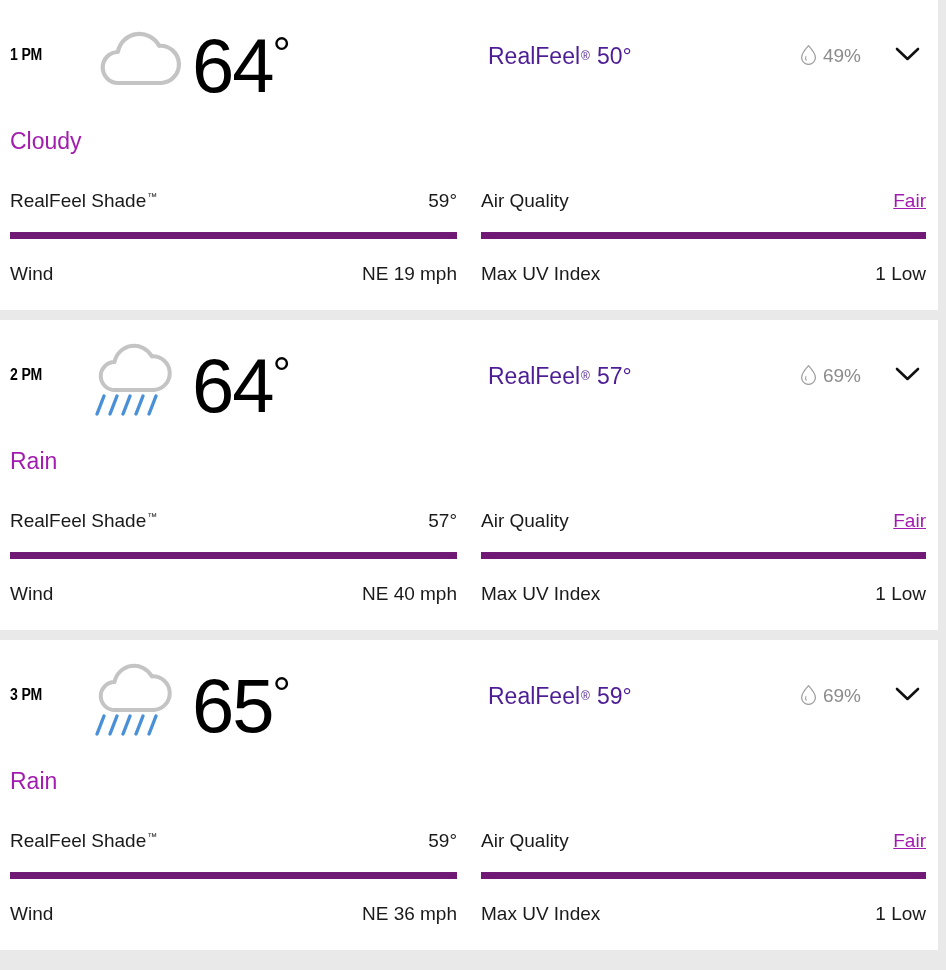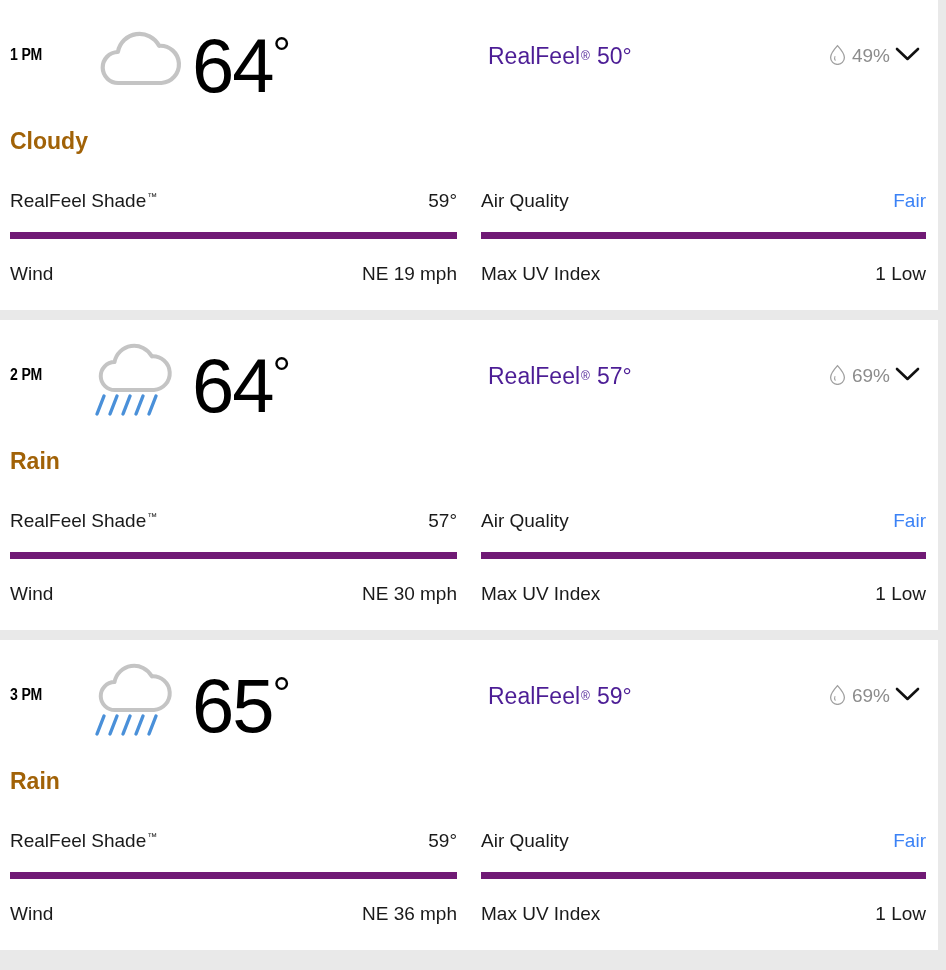--- a/index.html
+++ b/index.html
@@ -85,21 +85,21 @@
   }
   .realfeel .reg {
     font-size: 12px;
     vertical-align: 8px;
     margin-left: 1px;
   }
   .realfeel .rfval { margin-left: 7px; }
 
   .precip {
     position: absolute;
-    right: 48px;
+    right: 77px;
     top: 0;
     height: 112px;
     display: flex;
     align-items: center;
     gap: 6px;
   }
   .precip .pct {
     font-size: 19px;
     color: #8c8c8c;
     white-space: nowrap;
@@ -118,22 +118,21 @@
   }
 
   
   .phrase {
     position: relative;
     padding: 0 0 0 10px;
     height: 58px;
     display: flex;
     align-items: center;
     font-size: 23px;
-    color: #a16207;
-    font-weight: bold;
+    color: #a21caf;
   }
 
   
   .details {
     display: flex;
     padding: 0;
   }
   .det-col {
     width: 469px;
     padding: 0 12px 0 10px;
@@ -150,21 +149,21 @@
     white-space: nowrap;
   }
   .det-row.divided {
     border-bottom: 7px solid #701a75;
   }
   .det-label .tm {
     font-size: 10px;
     vertical-align: 7px;
     margin-left: 1px;
   }
-  .det-value.good { color: #3b82f6; }
+  .det-value.good { color: #a21caf; text-decoration: underline; }
 
   .spacer-bottom { height: 2px; }
 
   
   .right-strip {
     position: absolute;
     top: 0; right: 0;
     width: 8px;
     height: 970px;
     background: #e9e9e9;
@@ -287,21 +286,21 @@
     <div class="phrase">Rain</div>
 
     <div class="details">
       <div class="det-col left">
         <div class="det-row divided">
           <span class="det-label"><span>RealFeel Shade</span><span class="tm">™</span></span>
           <span class="det-value">57°</span>
         </div>
         <div class="det-row">
           <span class="det-label">Wind</span>
-          <span class="det-value">NE 30 mph</span>
+          <span class="det-value">NE 40 mph</span>
         </div>
       </div>
 
       <div class="det-col right">
         <div class="det-row divided">
           <span class="det-label">Air Quality</span>
           <span class="det-value good">Fair</span>
         </div>
         <div class="det-row">
           <span class="det-label">Max UV Index</span>

